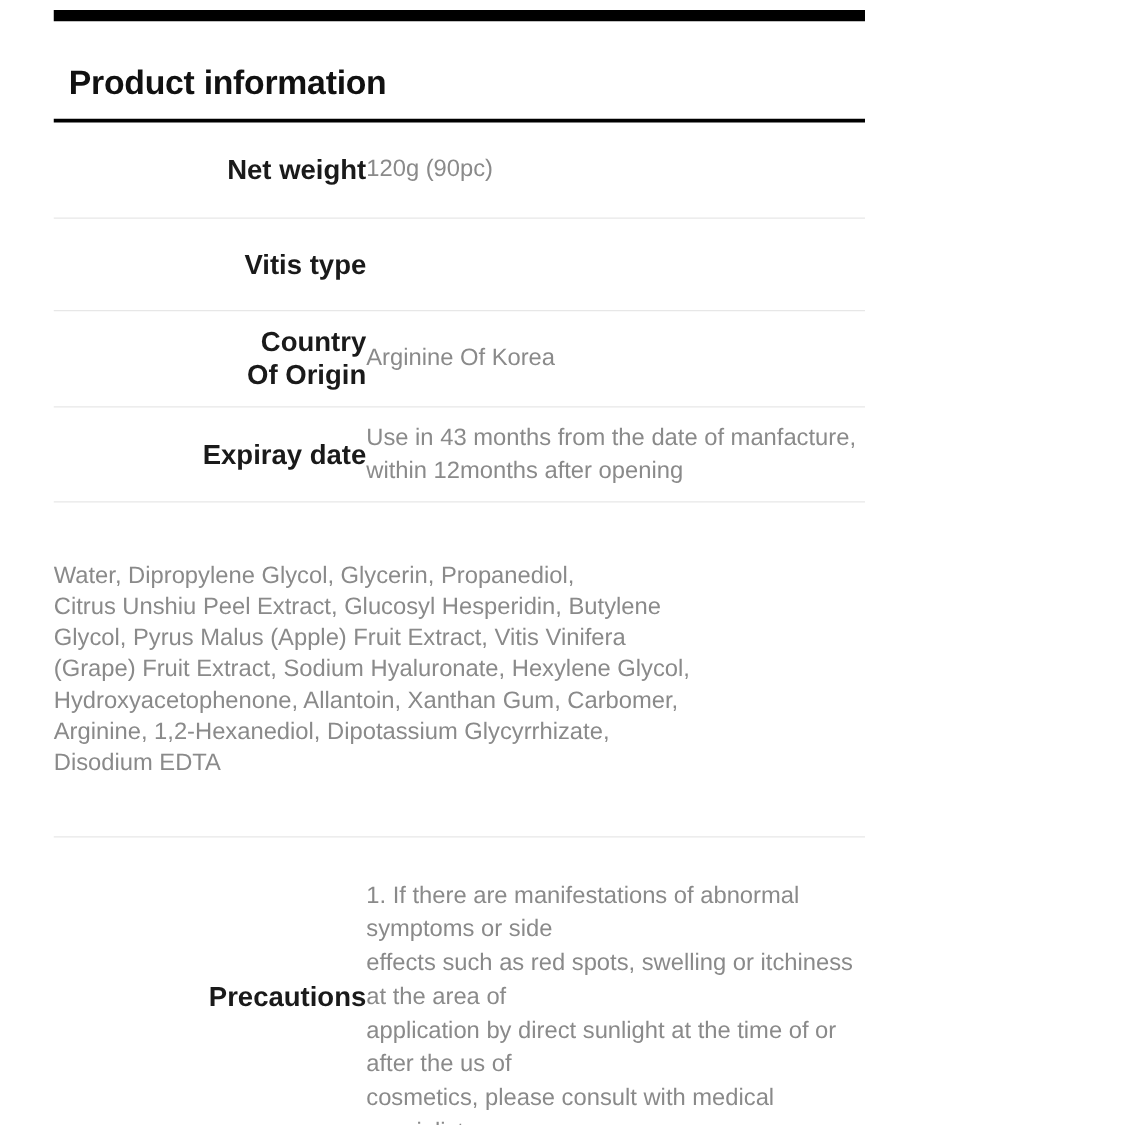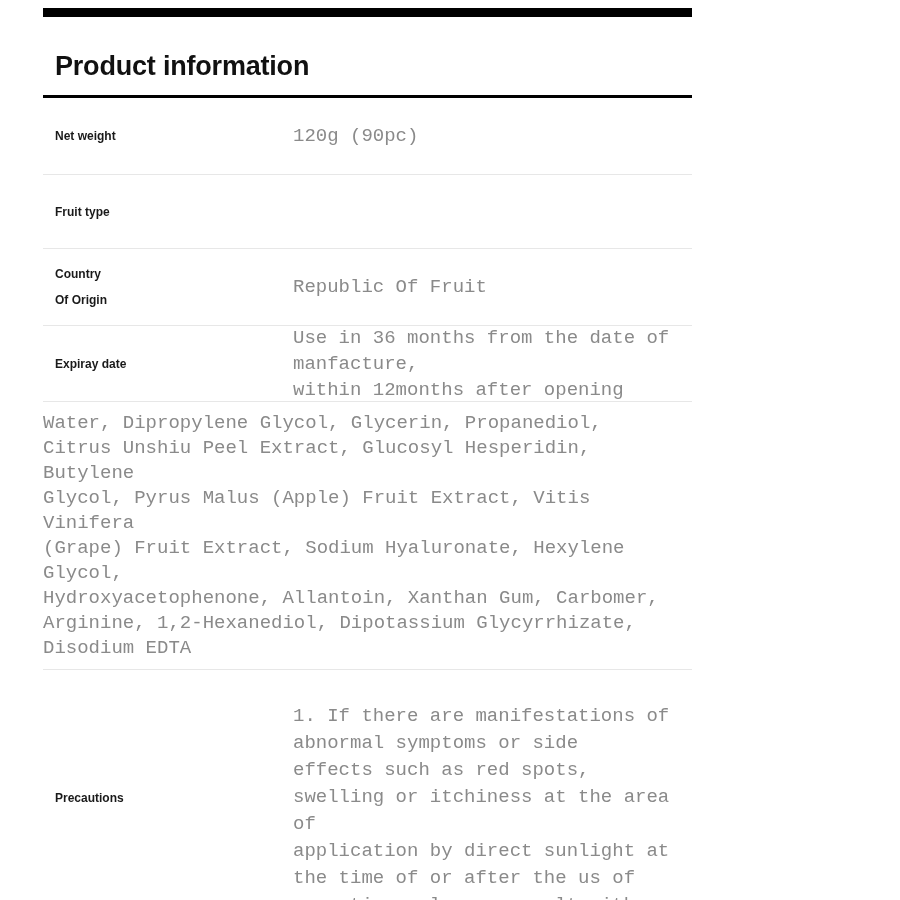--- a/index.html
+++ b/index.html
@@ -40,36 +40,36 @@
   }
 
   .row {
     display: flex;
     align-items: center;
     border-bottom: 1px solid #e7e7e7;
   }
   .row-label {
     width: 250px;
     padding-left: 12px;
-    font-size: 12px;
+    font-size: 22px;
     font-weight: 600;
     color: #1a1a1a;
     line-height: 26px;
     white-space: pre-line;
     flex-shrink: 0;
+    text-align: right;
   }
   .row-value {
     flex: 1;
     font-size: 19px;
     font-weight: 400;
     color: #8a8a8a;
     line-height: 26px;
     white-space: pre-line;
     padding-right: 4px;
-    font-family: Liberation Mono, monospace;
   }
 
   .r-netweight     { height: 77px; }
   .r-skintype      { height: 74px; }
   .r-country       { height: 77px; }
   .r-expiray       { height: 76px; }
   .r-manufacturer  { height: 101px; }
   .r-ingredients   { height: 268px; }
   .r-ingredients .row-value { line-height: 25px; }
   .r-precautions {
@@ -91,32 +91,32 @@
     <h1 class="page-title">Product information</h1>
 
     <div class="thick-rule"></div>
 
     <div class="row r-netweight">
       <div class="row-label">Net weight</div>
       <div class="row-value">120g (90pc)</div>
     </div>
 
     <div class="row r-skintype">
-      <div class="row-label">Fruit type</div>
+      <div class="row-label">Vitis type</div>
     </div>
 
     <div class="row r-country">
       <div class="row-label">Country
 Of Origin</div>
-      <div class="row-value">Republic Of Fruit</div>
+      <div class="row-value">Arginine Of Korea</div>
     </div>
 
     <div class="row r-expiray">
       <div class="row-label">Expiray date</div>
-      <div class="row-value">Use in 36 months from the date of manfacture,
+      <div class="row-value">Use in 43 months from the date of manfacture,
 within 12months after opening</div>
     </div>
 
 
     <div class="row r-ingredients">
       <div class="row-value">Water, Dipropylene Glycol, Glycerin, Propanediol,
 Citrus Unshiu Peel Extract, Glucosyl Hesperidin, Butylene
 Glycol, Pyrus Malus (Apple) Fruit Extract, Vitis Vinifera
 (Grape) Fruit Extract, Sodium Hyaluronate, Hexylene Glycol,
 Hydroxyacetophenone, Allantoin, Xanthan Gum, Carbomer,

